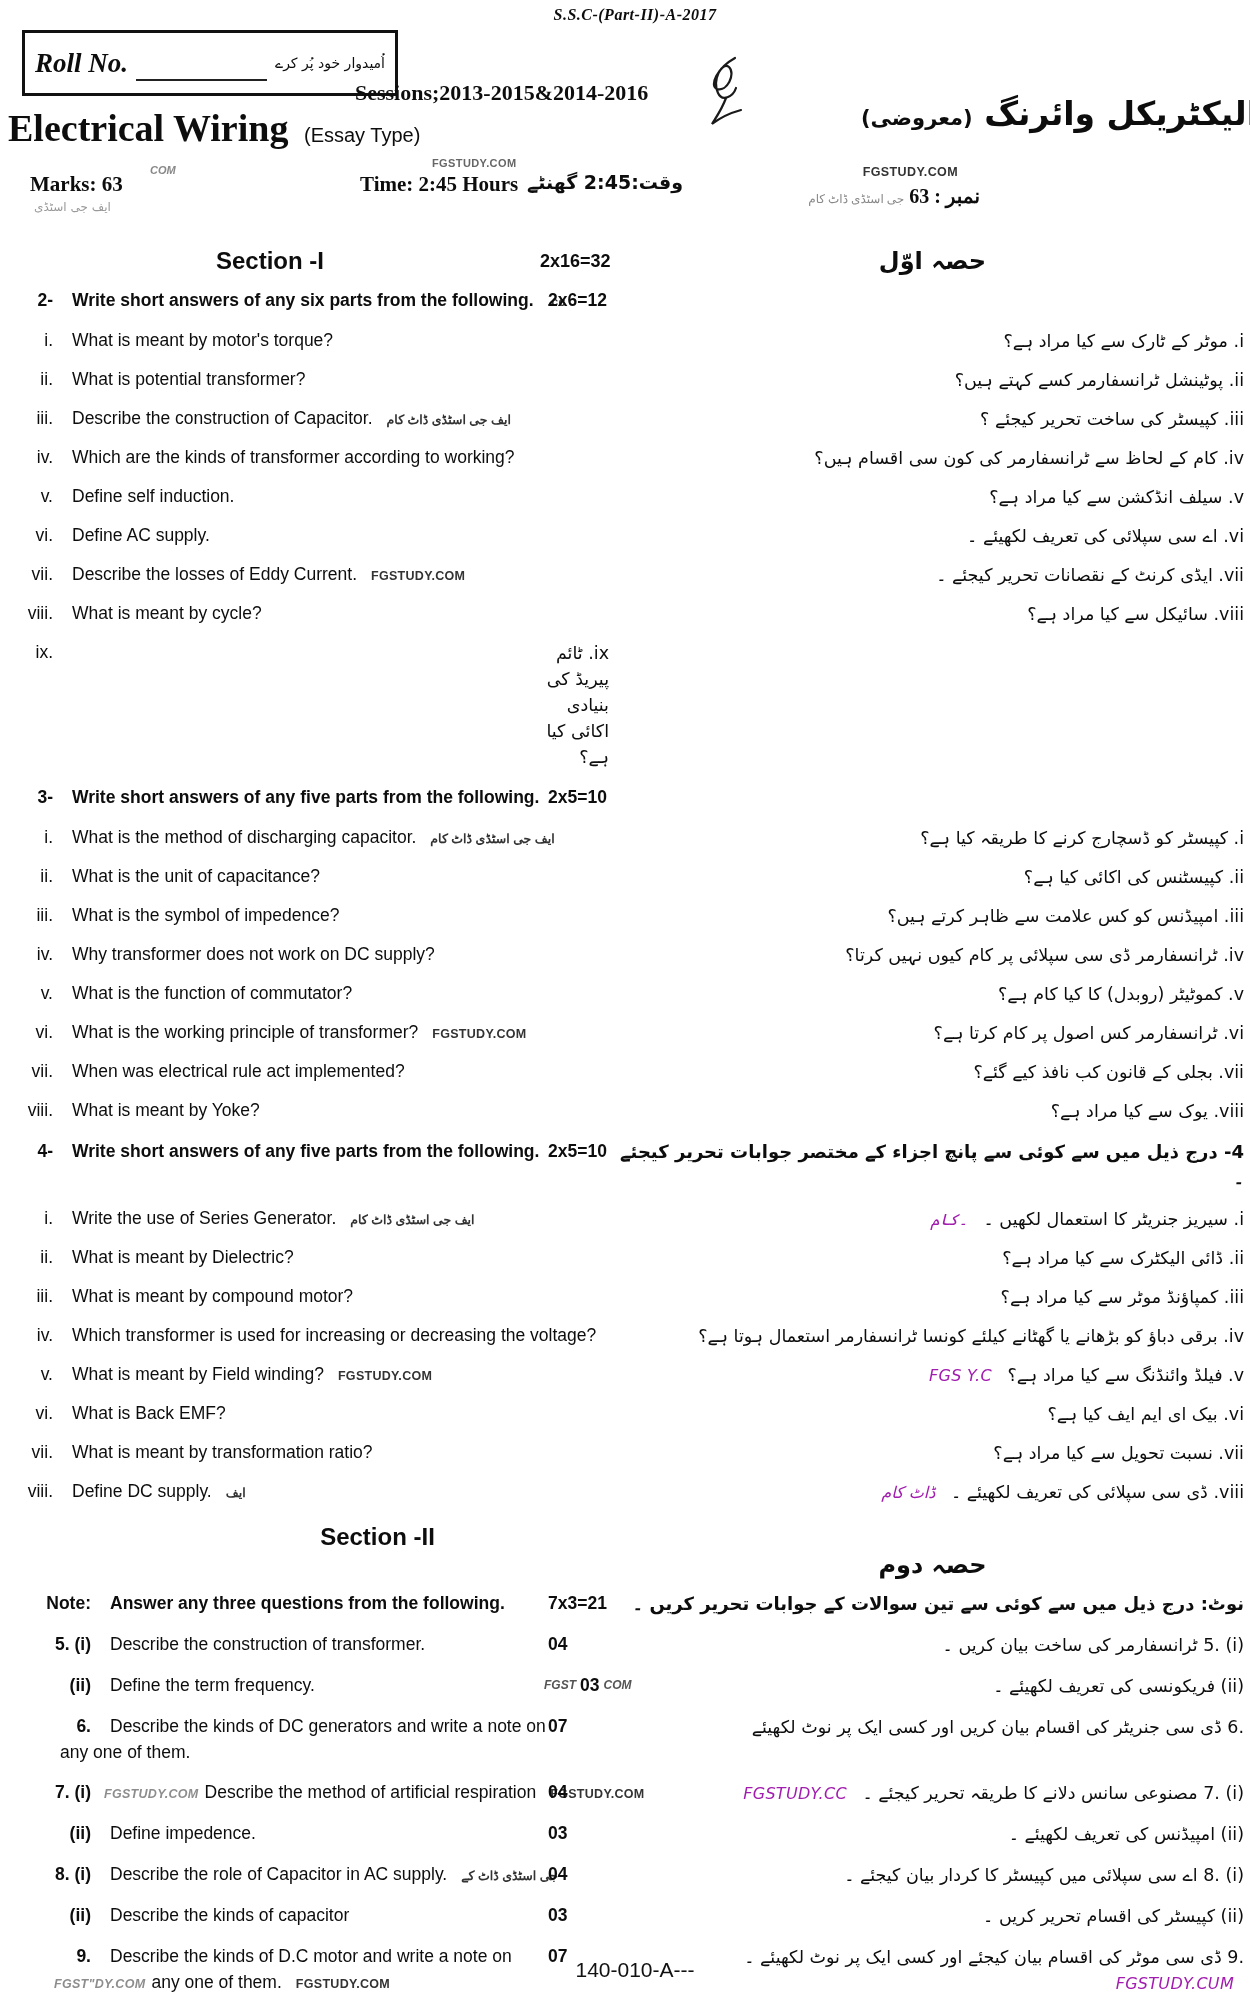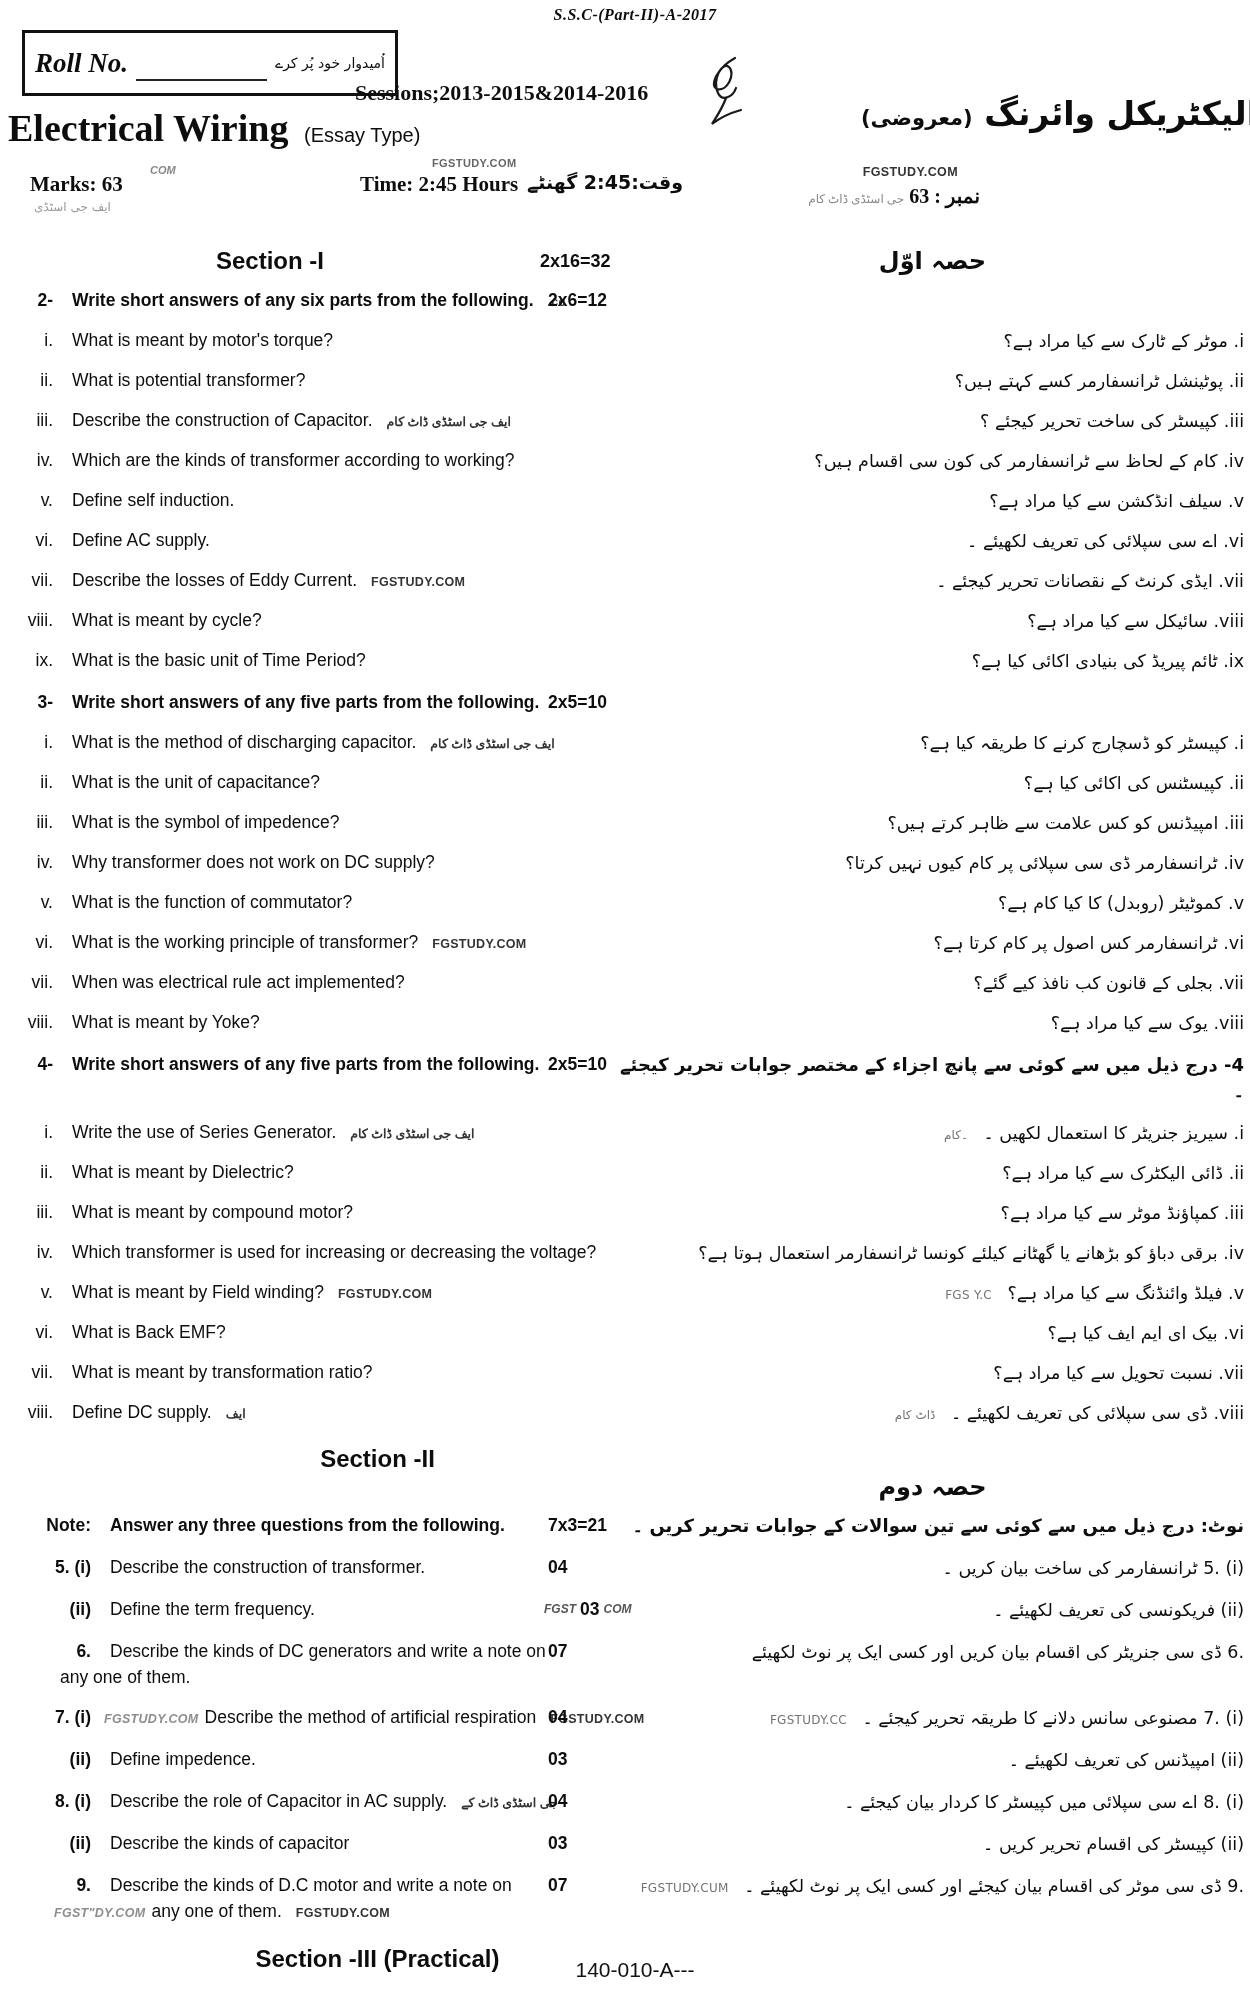--- a/index.html
+++ b/index.html
@@ -55,21 +55,21 @@
   .t-q .num,.t-note .num{font-weight:bold;}
   .en-cell .l1,.en-cell .l2{white-space:nowrap;}
   .s1 .l2{margin-left:-50px;}
   .marks-cell{font-weight:bold;white-space:nowrap;}
   .mpre,.mpost{font-weight:bold;font-style:italic;font-size:12px;color:#555;margin:0 4px;vertical-align:2px;}
   .ur-cell{direction:rtl;padding-right:6px;padding-left:4px;font-family:"DejaVu Sans",sans-serif;
            font-size:17.5px;line-height:26px;}
   .t-hdr .ur-cell,.t-note .ur-cell{font-weight:bold;font-size:18px;}
   .wm{font-size:12.5px;font-weight:bold;color:#333;margin-left:14px;letter-spacing:.3px;white-space:nowrap;}
   .wm.faint{color:#8d8d8d;font-style:italic;margin-right:6px;margin-left:4px;}
-  .urwm{font-size:12px;color:#737373;margin:0 10px;font-weight:normal;letter-spacing:.3px;}
+  .urwm{font-size:16px;color:#a21caf;margin:0 10px;font-weight:normal;letter-spacing:.3px;font-style:italic;}
   .footer{position:absolute;bottom:22px;left:0;right:0;text-align:center;font-size:21px;color:#111;}
 </style>
 </head>
 <body>
 
 <div class="page">
 
   <div class="doc-code">S.S.C-(Part-II)-A-2017</div>
 
   <div class="roll-box">
@@ -255,26 +255,20 @@
       <span class="mpre"></span><span class="mval"></span><span class="mpost"></span>
     </div>
     <div class="ur-cell">
       <span class="urtext">viii. سائیکل سے کیا مراد ہے؟</span>
       <span class="urwm"></span>
     </div>
   </div>
 
   <div class="row t-item">
     <div class="num">ix.</div>
-    <div class="en-cell">
-      <div class="l1">
-        <span class="wm faint"></span><span class="entext">What is the basic unit of Time Period?</span><span class="wm"></span>
-      </div>
-
-    </div>
     <div class="marks-cell">
       <span class="mpre"></span><span class="mval"></span><span class="mpost"></span>
     </div>
     <div class="ur-cell">
       <span class="urtext">ix. ٹائم پیریڈ کی بنیادی اکائی کیا ہے؟</span>
       <span class="urwm"></span>
     </div>
   </div>
 
   <div class="row t-hdr">

